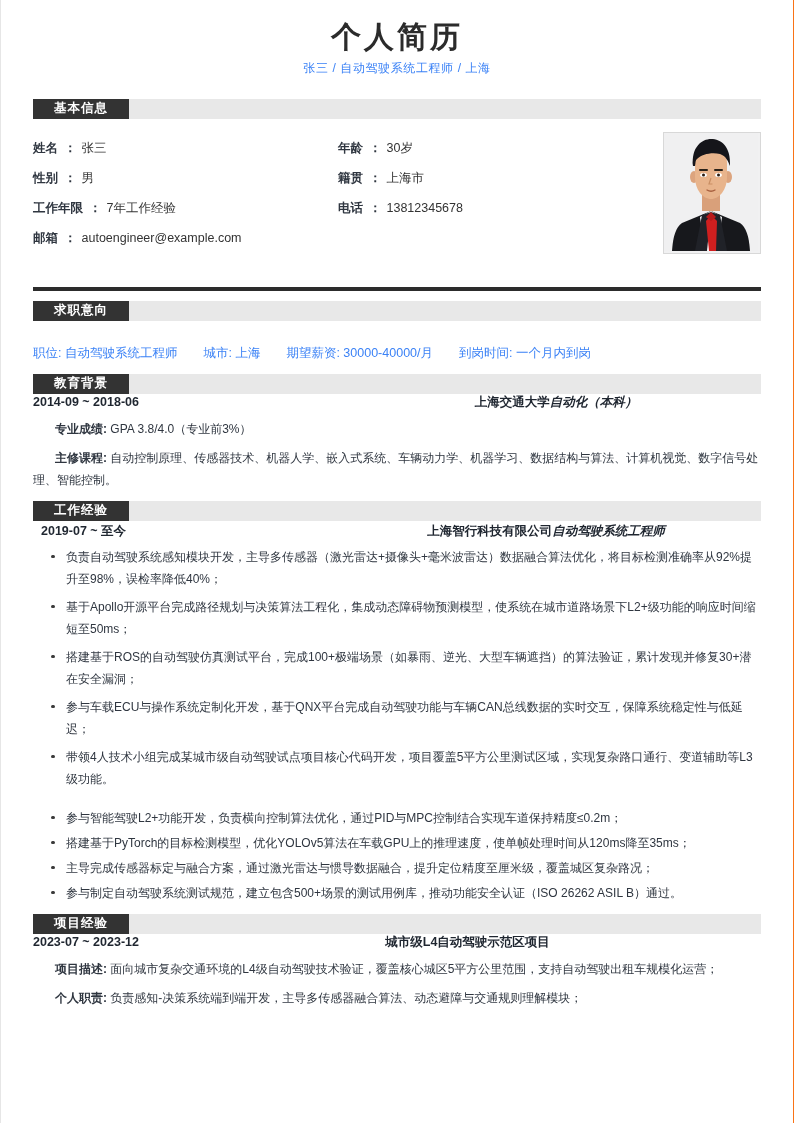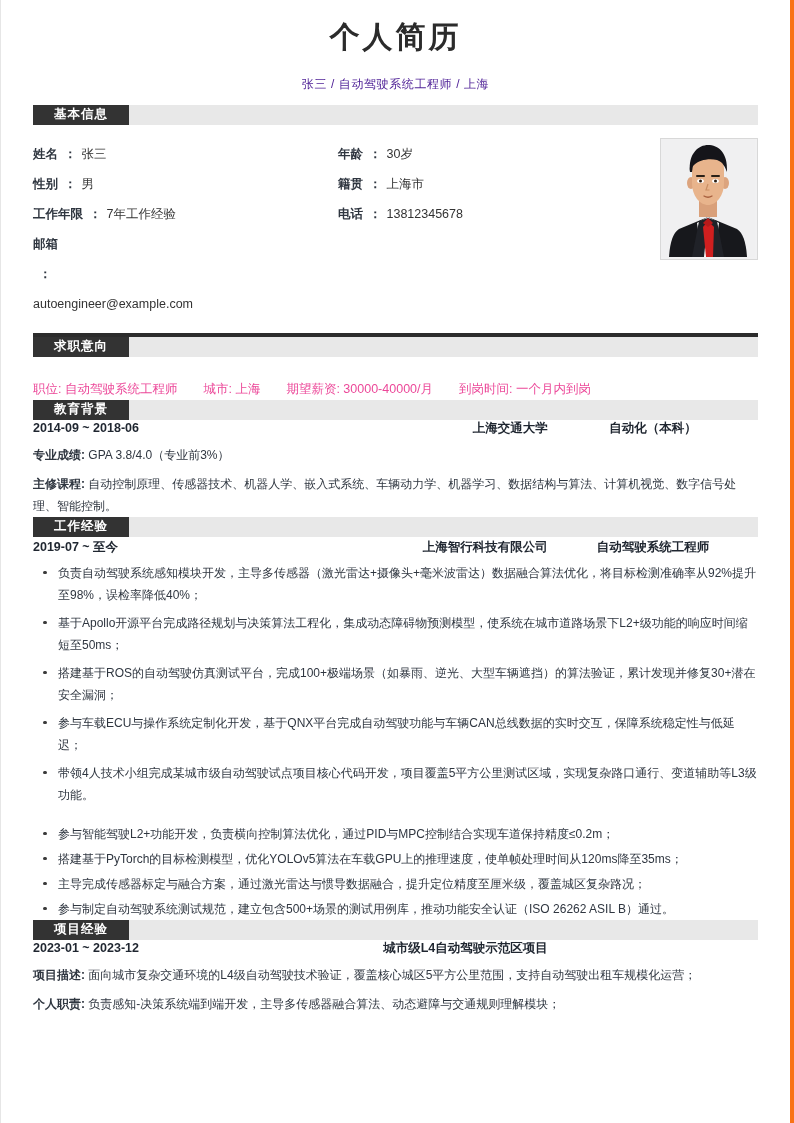--- a/index.html
+++ b/index.html
@@ -15,21 +15,21 @@
     color: #2f3640;
     -webkit-font-smoothing: antialiased;
   }
   .page {
     position: relative;
     width: 794px;
     height: 1123px;
     box-sizing: border-box;
     background: #fff;
     border-left: 1px solid #e6e6e6;
-    border-right: 4px solid #f97316;
+    border-right: 1px solid #f97316;
     padding: 0 12px;
     overflow: hidden;
   }
   .inner {
     width: 100%;
     box-sizing: border-box;
     padding: 0 20px;
   }
 
   
@@ -40,31 +40,32 @@
   }
   .doc-title {
     font-size: 30px;
     font-weight: bold;
     letter-spacing: 3px;
     color: #2b2b2b;
     line-height: 1.25;
     margin: 0;
   }
   .doc-subtitle {
-    margin-top: 20px;
+    margin-top: 4px;
     font-size: 12px;
-    color: #4c1d95;
+    color: #3b82f6;
     letter-spacing: 0.6px;
   }
 
   
   .section-bar {
     position: relative;
     height: 20px;
     background: #e8e8e8;
+    margin-top: 10px;
     display: flex;
     align-items: stretch;
   }
   .section-tag {
     background: #333333;
     color: #ffffff;
     font-size: 12.5px;
     font-weight: bold;
     letter-spacing: 1px;
     display: flex;
@@ -88,21 +89,21 @@
   }
   .info-item {
     width: 50%;
     box-sizing: border-box;
     display: flex;
     align-items: baseline;
     font-size: 12.5px;
     line-height: 30px;
     color: #2f3640;
   }
-  .info-item.full { width: 100%; flex-direction: column; }
+  .info-item.full { width: 100%; }
   .info-label {
     font-weight: bold;
     color: #2f3640;
     white-space: nowrap;
   }
   .info-colon {
     padding: 0 5px 0 6px;
     font-weight: bold;
     color: #2f3640;
   }
@@ -126,45 +127,45 @@
     background: #2c2c2c;
     margin-top: 14px;
   }
 
   
   .line-row {
     display: flex;
     align-items: baseline;
     font-size: 12.5px;
     line-height: 21px;
-    color: #ec4899;
+    color: #3b82f6;
     padding-top: 22px;
   }
   .pair { white-space: nowrap; margin-right: 26px; }
   .pair:last-child { margin-right: 0; }
 
   
   .entry-head {
     display: flex;
     align-items: baseline;
     font-size: 12.5px;
     font-weight: bold;
     color: #1f2630;
   }
   .entry-date { width: 29%; text-align: left; }
   .entry-mid  { width: 42%; text-align: right; }
-  .entry-right{ width: 29%; text-align: center; }
+  .entry-right{ width: 29%; text-align: left; font-style: italic; }
 
   .detail-row {
     font-size: 12px;
     line-height: 22px;
     color: #2f3640;
     padding-top: 7px;
   }
-  .detail-row b { font-weight: bold; }
+  .detail-row b { font-weight: bold; margin-left: 22px; }
 
   
   ul.bullets {
     list-style: none;
     margin: 6px 0 0 0;
     padding: 0;
   }
   ul.bullets li {
     position: relative;
     padding-left: 25px;
@@ -179,21 +180,21 @@
     position: absolute;
     left: 10px;
     top: 9px;
     width: 3.5px;
     height: 3.5px;
     border-radius: 50%;
     background: #3a3a3a;
   }
   ul.bullets.tight li { margin-top: 3px; }
 
-  .job-block { margin-top: 2px; }
+  .job-block { margin-top: 2px; margin-left: 8px; }
   .job-block.second { margin-top: 17px; }
 </style>
 </head>
 <body>
 
 <div class="page">
   <div class="inner">
 
     <div class="header">
       <div class="doc-title">个人简历</div>
@@ -346,21 +347,21 @@
         <li>主导完成传感器标定与融合方案，通过激光雷达与惯导数据融合，提升定位精度至厘米级，覆盖城区复杂路况；</li>
         <li>参与制定自动驾驶系统测试规范，建立包含500+场景的测试用例库，推动功能安全认证（ISO 26262 ASIL B）通过。</li>
       </ul>
     </div>
 
     <div class="section-bar">
       <div class="section-tag">项目经验</div>
     </div>
 
     <div class="entry-head">
-      <span class="entry-date">2023-01 ~ 2023-12</span>
+      <span class="entry-date">2023-07 ~ 2023-12</span>
       <span class="entry-mid">城市级L4自动驾驶示范区项目</span>
       <span class="entry-right"></span>
     </div>
 
     <div class="detail-row">
       <b>项目描述:</b><span> 面向城市复杂交通环境的L4级自动驾驶技术验证，覆盖核心城区5平方公里范围，支持自动驾驶出租车规模化运营；</span>
     </div>
 
     <div class="detail-row">
       <b>个人职责:</b><span> 负责感知-决策系统端到端开发，主导多传感器融合算法、动态避障与交通规则理解模块；</span>

